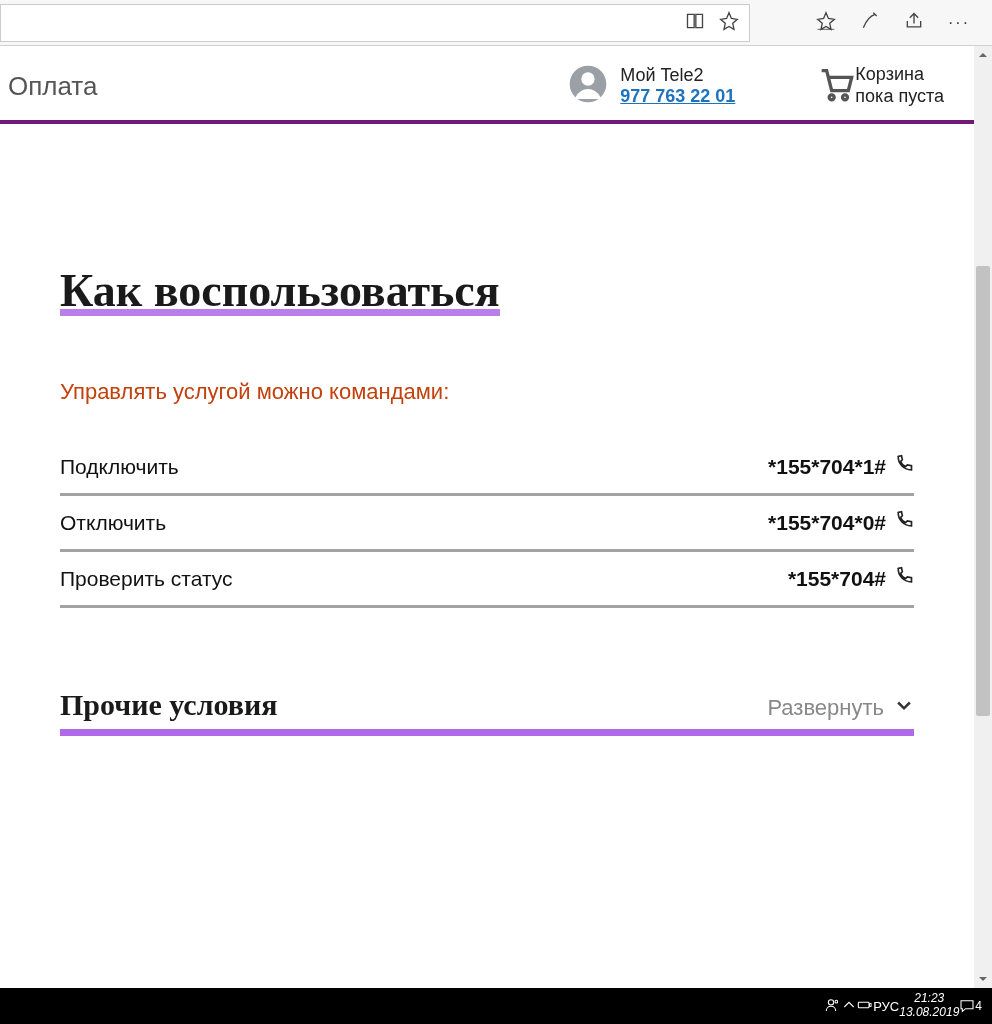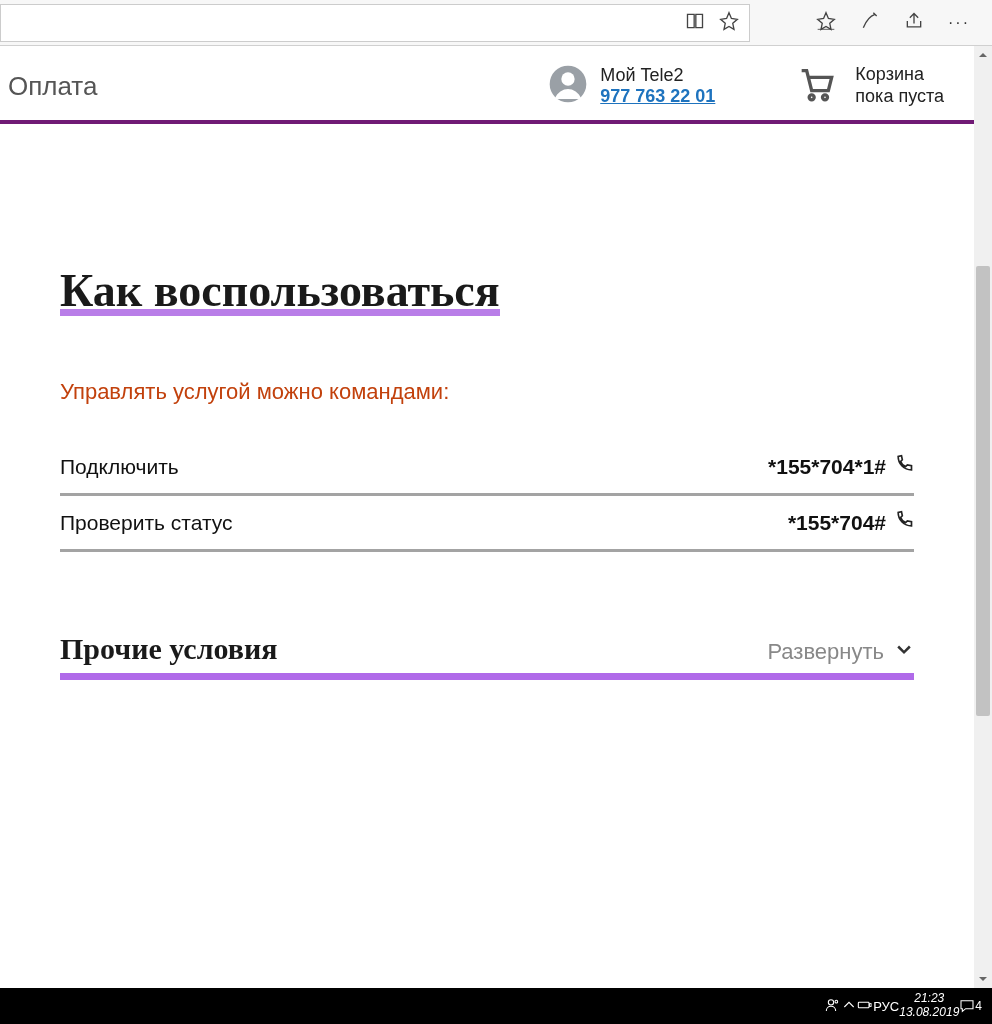--- a/index.html
+++ b/index.html
@@ -76,21 +76,21 @@
     display: flex;
     align-items: center;
     gap: 12px;
   }
   .avatar-icon svg { width: 40px; height: 40px; }
   .account-text { font-size: 18px; color: #222; line-height: 1.2; }
   .phone-link { color: #1e73be; text-decoration: underline; font-size: 18px; font-weight: 600; }
   .cart-block {
     display: flex;
     align-items: center;
-    gap: 20px;
+    gap: 0;
     margin-left: 40px;
   }
   .cart-icon svg { width: 40px; height: 40px; stroke: #555; fill: none; stroke-width: 2; }
   .cart-text { font-size: 18px; color: #222; line-height: 1.2; }
 
   
   .main {
     padding: 140px 60px 0 60px;
   }
   .section-title {
@@ -297,20 +297,29 @@
         <h2 class="section-title" style="position:relative;z-index:1;">Как воспользоваться</h2>
       </span>
 
       <p class="intro">Управлять услугой можно командами:</p>
 
       <div class="cmd-list">
         <div class="cmd-row">
           <span>Подключить</span>
           <span class="cmd-code">
             <span>*155*704*1#</span>
+            <span class="phone-icon"><svg viewBox="0 0 24 24">
+                  <path d="M5 3c0 9 7 16 16 16l0-5-5-1-2 2c-3-1-5-3-6-6l2-2-1-5z"></path>
+                </svg></span>
+          </span>
+        </div>
+        <div class="cmd-row">
+          <span>Отключить</span>
+          <span class="cmd-code">
+            <span>*155*704*0#</span>
             <span class="phone-icon"><svg viewBox="0 0 24 24">
                   <path d="M5 3c0 9 7 16 16 16l0-5-5-1-2 2c-3-1-5-3-6-6l2-2-1-5z"></path>
                 </svg></span>
           </span>
         </div>
         <div class="cmd-row">
           <span>Проверить статус</span>
           <span class="cmd-code">
             <span>*155*704#</span>
             <span class="phone-icon"><svg viewBox="0 0 24 24">

